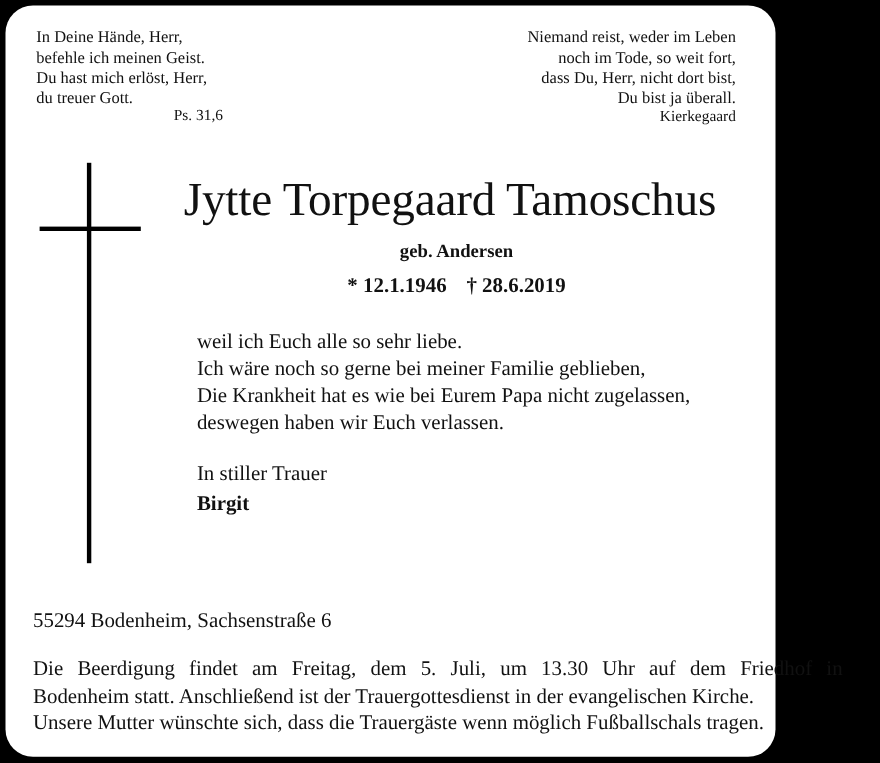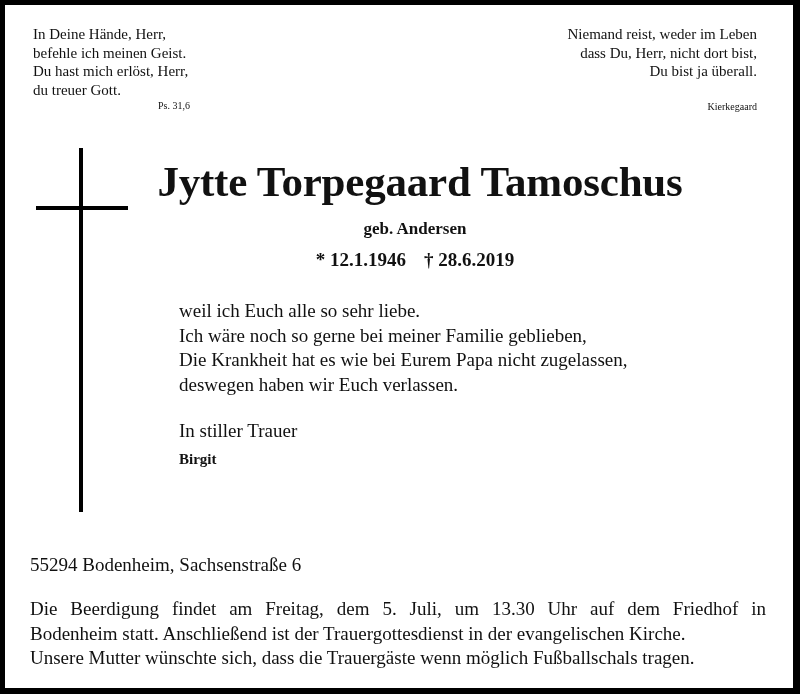--- a/index.html
+++ b/index.html
@@ -1,42 +1,43 @@
 <!DOCTYPE html>
 <html><head>
 <meta charset="utf-8">
 <style>
   html, body { margin: 0; padding: 0; }
   body {
     width: 800px; height: 694px; background: #000; position: relative; overflow: hidden;
     font-family: "Liberation Serif", serif; color: #111;
   }
   .sheet {
-    position: absolute; left: 5px; top: 5px; width: 788px; height: 683px;
+    position: absolute; left: 5px; top: 5px; width: 700px; height: 683px;
     background: #fff;
+    border-radius: 25px;
   }
   .abs { position: absolute; white-space: nowrap; }
   .verse { font-size: 15px; line-height: 18.5px; }
   .verse-left { left: 28px; top: 20px; }
   .verse-right { right: 36px; top: 20px; text-align: right; }
-  .src { font-size: 10px; line-height: 16px; }
+  .src { font-size: 14px; line-height: 16px; }
   .src-left { left: 153px; top: 93px; }
   .src-right { right: 36px; top: 94px; text-align: right; }
   .cross-v { position: absolute; left: 74px; top: 143px; width: 4px; height: 364px; background: #000; }
   .cross-h { position: absolute; left: 31px; top: 201px; width: 92px; height: 4px; background: #000; }
   .name {
-    left: 135px; top: 152px; width: 560px; text-align: center;
-    font-size: 43px; font-weight: bold; line-height: 50px; letter-spacing: -0.2px;
+    left: 124px; top: 152px; width: 560px; text-align: center;
+    font-size: 43px; font-weight: normal; line-height: 50px; letter-spacing: -0.2px;
   }
   .birthname { left: 130px; top: 214px; width: 560px; text-align: center; font-size: 17px; font-weight: bold; }
   .dates { left: 130px; top: 244px; width: 560px; text-align: center; font-size: 19px; font-weight: bold; }
   .dates span + span { margin-left: 18px; }
   .message { left: 174px; top: 294px; font-size: 19px; line-height: 24.5px; }
   .mourning-intro { left: 174px; top: 415px; font-size: 19px; }
-  .mourners { left: 174px; top: 442px; font-size: 15px; font-weight: bold; line-height: 24px; }
+  .mourners { left: 174px; top: 442px; font-size: 19px; font-weight: bold; line-height: 24px; }
   .address { left: 25px; top: 549px; font-size: 19px; }
   .funeral {
     left: 25px; top: 592px; width: 736px; white-space: normal;
     font-size: 19px; line-height: 24.5px; text-align: justify;
   }
   .line { display: block; }
   .funeral .line.first { text-align: justify; text-align-last: justify; }
 </style>
 </head>
 <body>
@@ -46,20 +47,21 @@
   <div class="abs verse verse-left">
     <span class="line">In Deine Hände, Herr,</span>
     <span class="line">befehle ich meinen Geist.</span>
     <span class="line">Du hast mich erlöst, Herr,</span>
     <span class="line">du treuer Gott.</span>
   </div>
   <div class="abs src src-left">Ps. 31,6</div>
 
   <div class="abs verse verse-right">
     <span class="line">Niemand reist, weder im Leben</span>
+    <span class="line">noch im Tode, so weit fort,</span>
     <span class="line">dass Du, Herr, nicht dort bist,</span>
     <span class="line">Du bist ja überall.</span>
   </div>
   <div class="abs src src-right">Kierkegaard</div>
 
   <div>
     <div class="cross-v"></div>
     <div class="cross-h"></div>
   </div>
 

